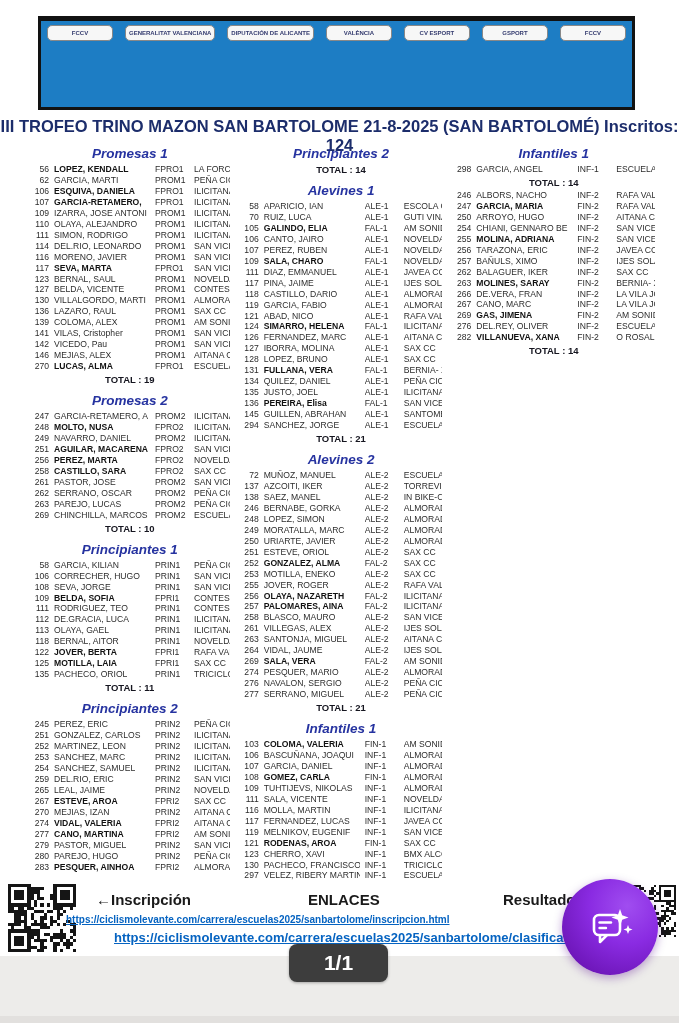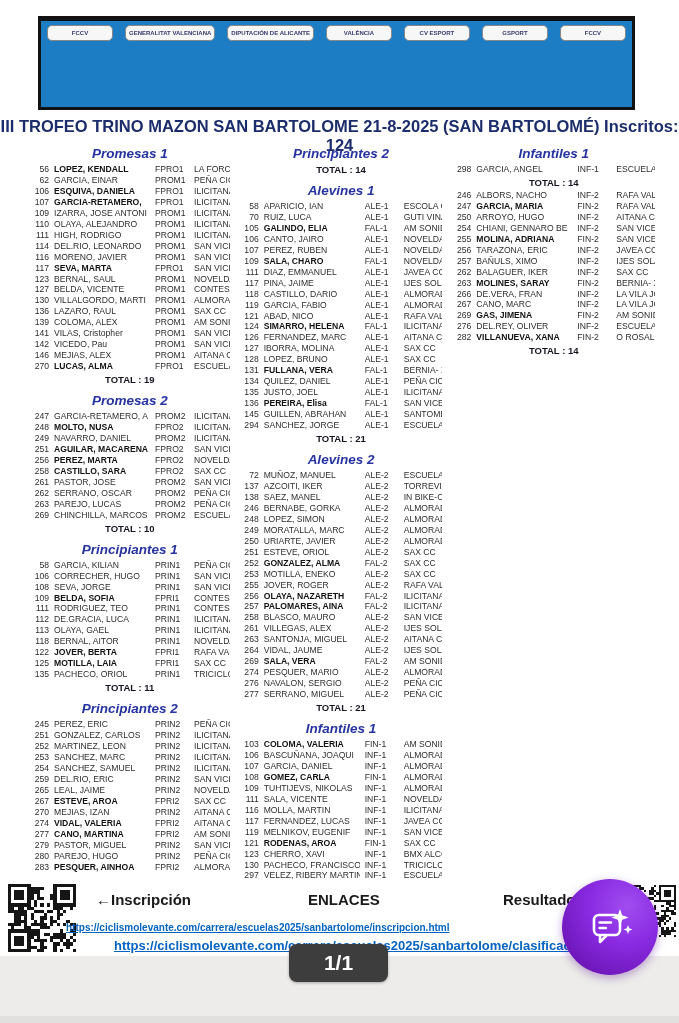--- a/index.html
+++ b/index.html
@@ -80,21 +80,21 @@
   
   .footer{position:absolute;left:0;top:882px;width:679px;height:74px;}
   .qr{position:absolute;background:#fff;}
   .qr-left{left:8px;top:2px;width:68px;height:68px;}
   .qr-right{left:624px;top:3px;width:52px;height:52px;}
   .qr > div{width:100%;height:100%;display:grid;}
   .flabel{position:absolute;font-size:15px;font-weight:bold;color:#1a1a1a;white-space:nowrap;}
   .lbl-insc{left:96px;top:9px;}
   .lbl-enl{left:308px;top:9px;}
   .lbl-res{left:503px;top:9px;}
-  .flink{position:absolute;color:#0563c1;text-decoration:underline;white-space:nowrap;margin-top:8px;}
+  .flink{position:absolute;color:#0563c1;text-decoration:underline;white-space:nowrap;}
   .link1{left:66px;top:32px;font-size:10px;font-weight:bold;}
   .link2{left:114px;top:48px;font-size:13px;font-weight:bold;}
   
   .page-pill{
     position:absolute;left:289px;top:944px;width:99px;height:38px;
     background:#3d3d3d;border-radius:8px;box-shadow:0 1px 3px rgba(0,0,0,.3);
     display:flex;align-items:center;justify-content:center;
     color:#ffffff;font-size:21px;font-weight:bold;z-index:5;
   }
   .fab{
@@ -129,21 +129,21 @@
         <div class="section">
           <div class="sec-title">Promesas 1</div>
           <div class="rrow">
             <span class="rnum">56</span>
             <span class="rname f">LOPEZ, KENDALL</span>
             <span class="rcat">FPRO1</span>
             <span class="rclub">LA FORCA PC</span>
           </div>
           <div class="rrow">
             <span class="rnum">62</span>
-            <span class="rname">GARCIA, EINAR</span>
+            <span class="rname">GARCIA, MARTI</span>
             <span class="rcat">PROM1</span>
             <span class="rclub">PEÑA CICLISTA EL</span>
           </div>
           <div class="rrow">
             <span class="rnum">106</span>
             <span class="rname f">ESQUIVA, DANIELA</span>
             <span class="rcat">FPRO1</span>
             <span class="rclub">ILICITANA UC</span>
           </div>
           <div class="rrow">
@@ -159,21 +159,21 @@
             <span class="rclub">ILICITANA UC</span>
           </div>
           <div class="rrow">
             <span class="rnum">110</span>
             <span class="rname">OLAYA, ALEJANDRO</span>
             <span class="rcat">PROM1</span>
             <span class="rclub">ILICITANA UC</span>
           </div>
           <div class="rrow">
             <span class="rnum">111</span>
-            <span class="rname">HIGH, RODRIGO</span>
+            <span class="rname">SIMON, RODRIGO</span>
             <span class="rcat">PROM1</span>
             <span class="rclub">ILICITANA UC</span>
           </div>
           <div class="rrow">
             <span class="rnum">114</span>
             <span class="rname">DEL.RIO, LEONARDO</span>
             <span class="rcat">PROM1</span>
             <span class="rclub">SAN VICENTE CC</span>
           </div>
           <div class="rrow">

